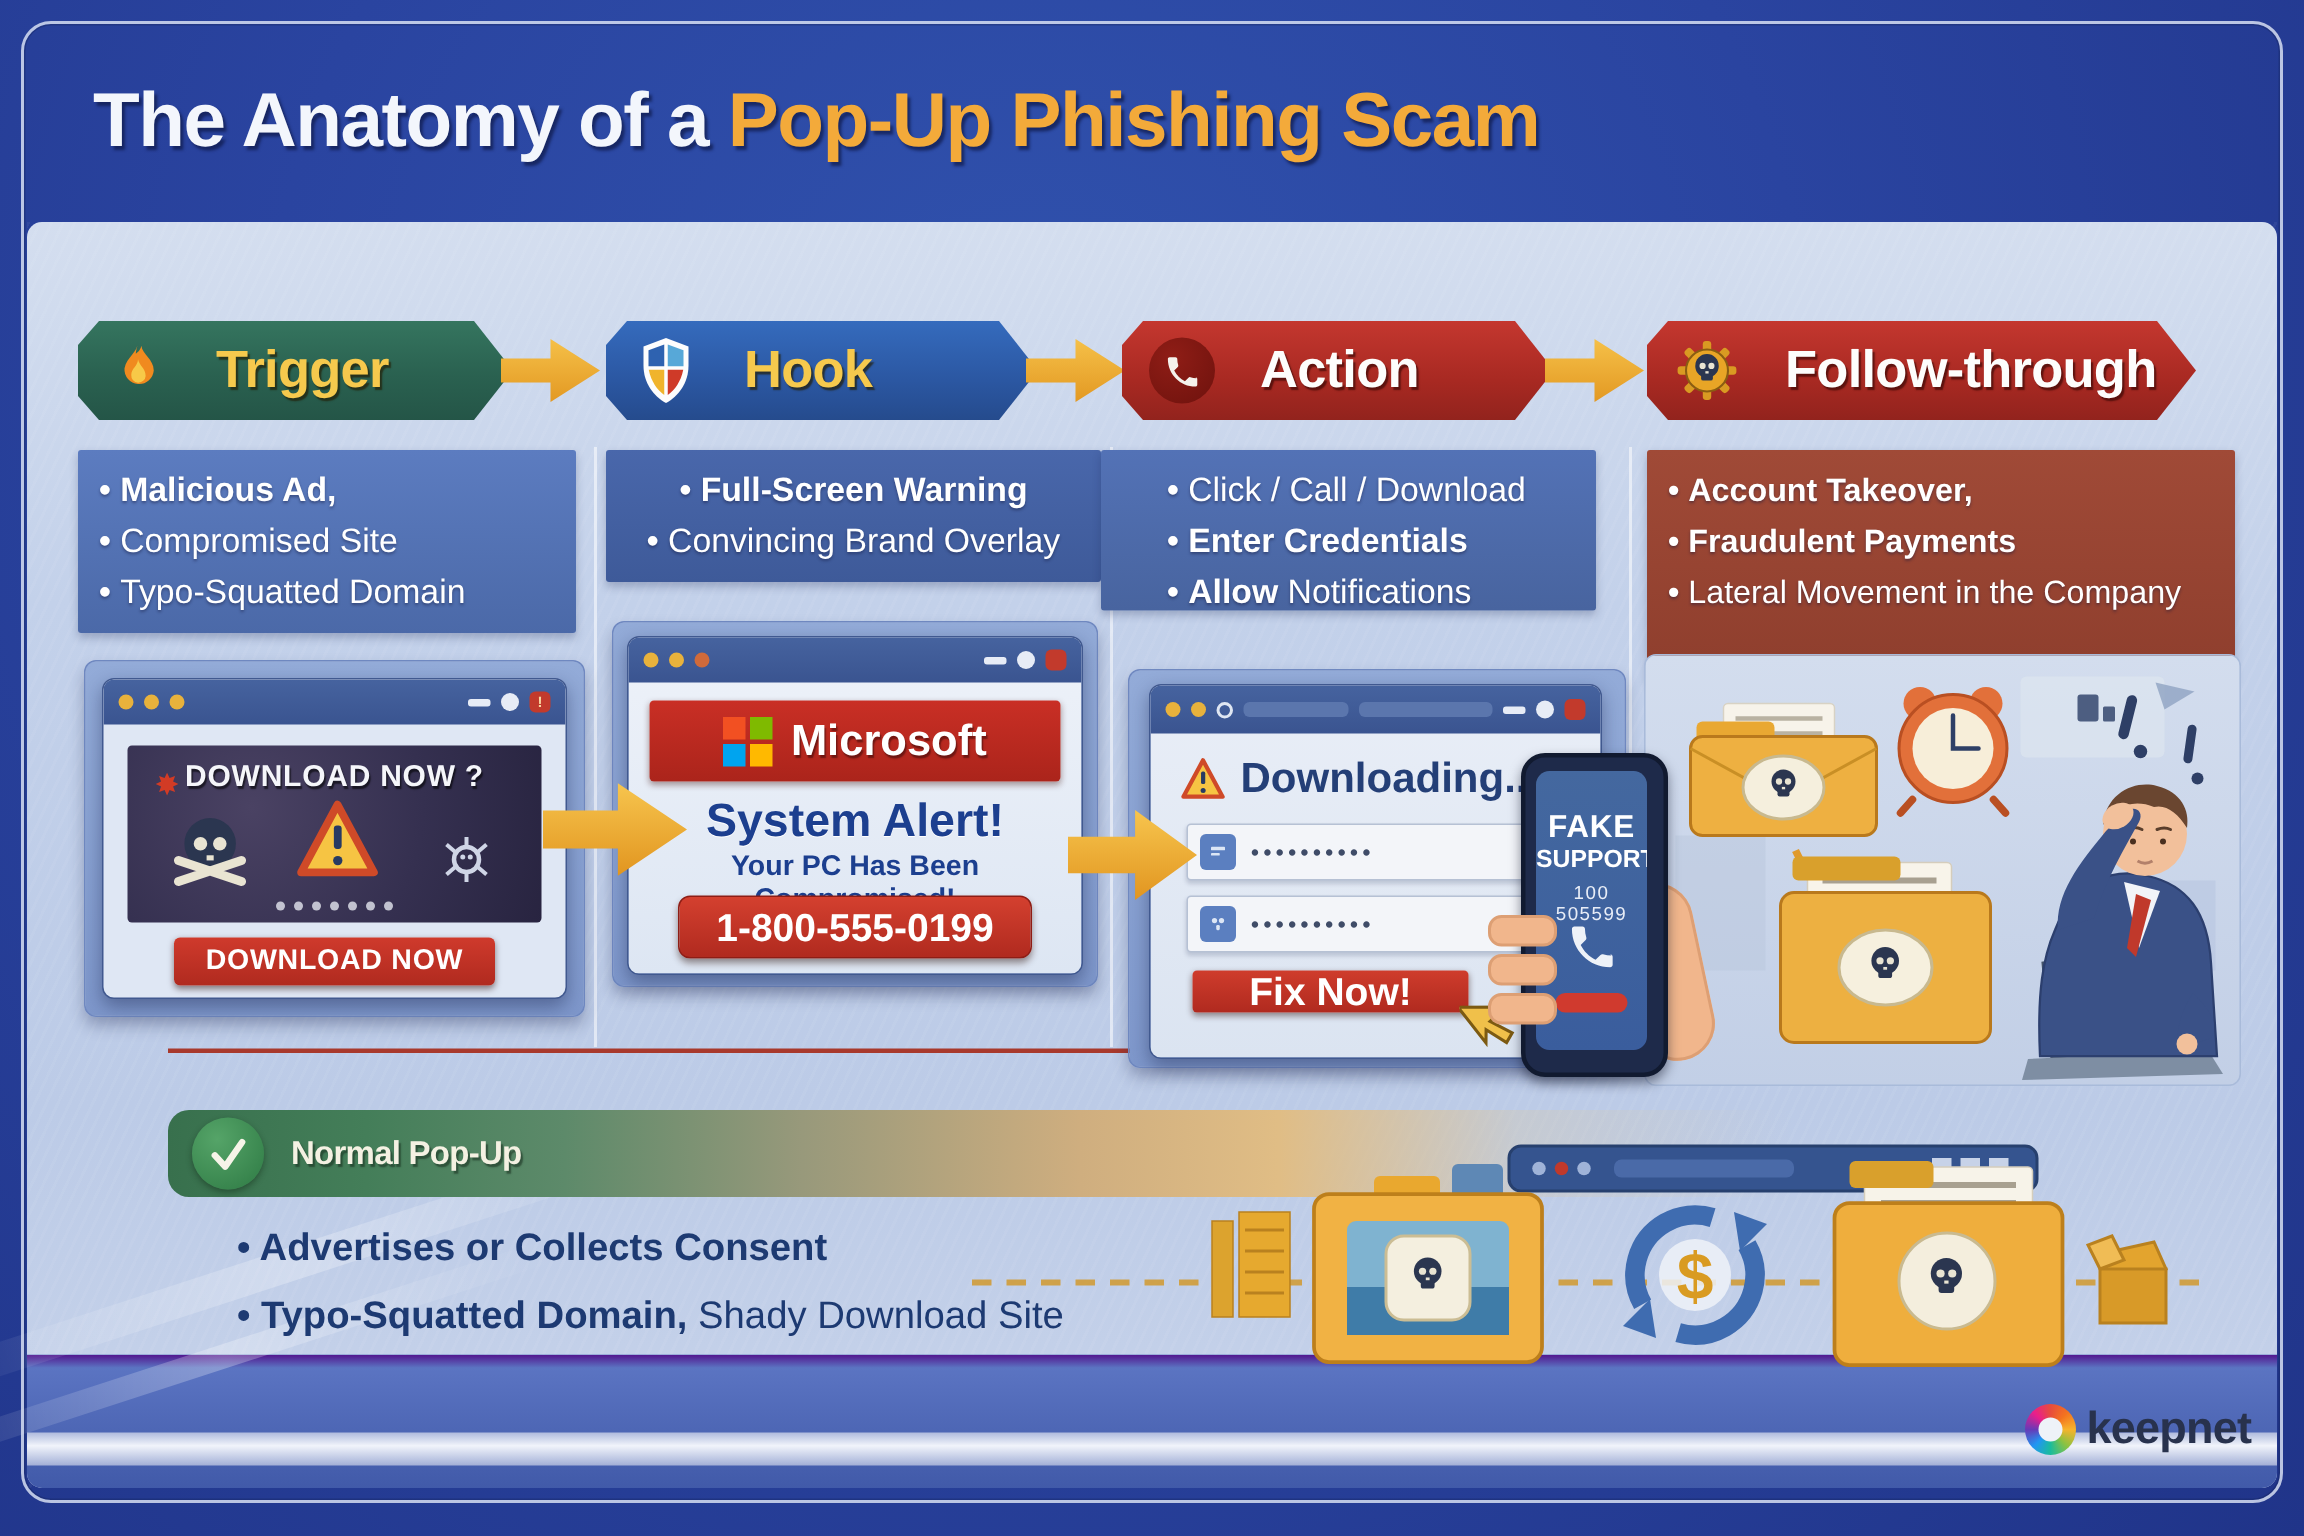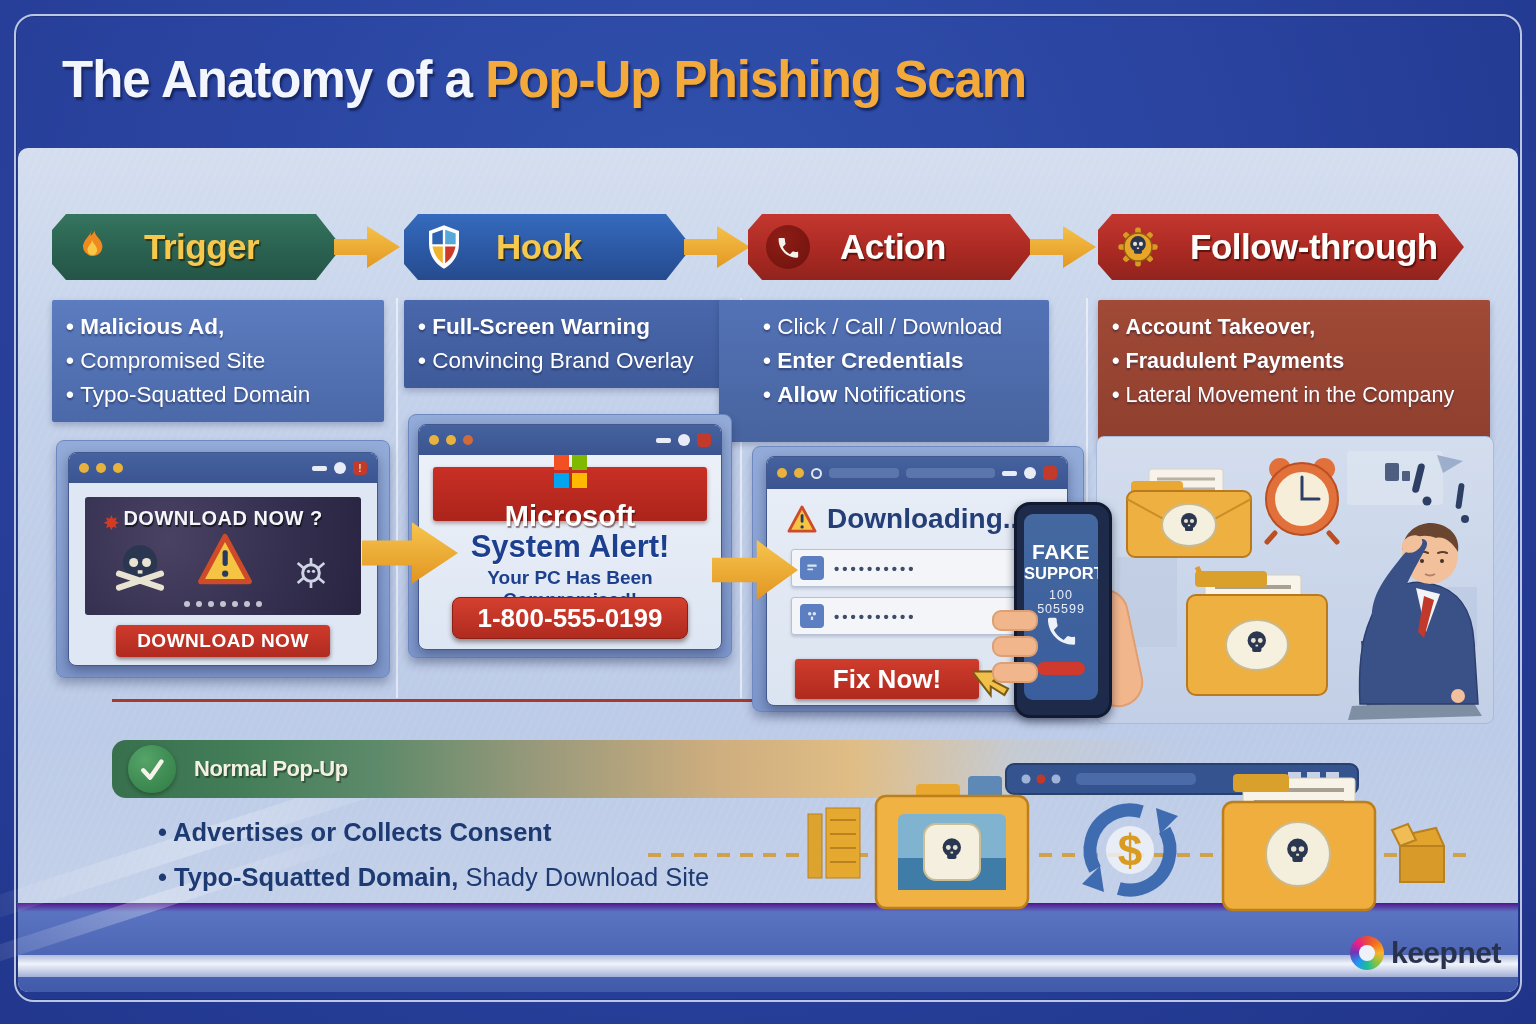--- a/index.html
+++ b/index.html
@@ -45,22 +45,22 @@
   
   .flow-arrow{top:222px;width:66px;height:50px;background:linear-gradient(180deg,#f7c44c,#e1951f);clip-path:polygon(0 34%,50% 34%,50% 8%,100% 50%,50% 92%,50% 66%,0 66%);z-index:5;filter:drop-shadow(2px 3px 1px rgba(40,30,5,.4));}
   #arrow-1{left:334px;} #arrow-2{left:684px;} #arrow-3{left:1030px;}
   .big-arrow{background:linear-gradient(180deg,#f8c851,#e0921d);clip-path:polygon(0 32%,52% 32%,52% 6%,100% 50%,52% 94%,52% 68%,0 68%);z-index:8;filter:drop-shadow(2px 4px 2px rgba(40,30,5,.45));}
   #arrow-m1{left:362px;top:518px;width:96px;height:70px;}
   #arrow-m2{left:712px;top:536px;width:86px;height:68px;}
 
   
   .bullet-panel{top:300px;box-sizing:border-box;padding:10px 14px;z-index:4;border-radius:2px;box-shadow:0 3px 6px rgba(25,35,80,.25);}
   #panel-trigger{left:52px;width:332px;height:122px;background:linear-gradient(180deg,#5c7cc0,#4b69a8);}
-  #panel-hook{left:404px;width:330px;height:88px;background:linear-gradient(180deg,#4967ab,#3e5a99);}
-  #panel-action{left:719px;width:330px;height:142px;background:linear-gradient(180deg,#5372b6,#48649f);padding-left:44px;}
+  #panel-hook{left:404px;width:330px;height:88px;background:linear-gradient(180deg,#4967ab,#3e5a99);text-align:center;}
+  #panel-action{left:734px;width:330px;height:107px;background:linear-gradient(180deg,#5372b6,#48649f);padding-left:44px;}
   #panel-follow{left:1098px;width:392px;height:154px;background:linear-gradient(180deg,#a04a37,#8e3e2d);}
   .bullet-line{color:#fff;font-size:22.5px;line-height:34px;text-shadow:0 1.5px 2px rgba(20,25,60,.45);white-space:nowrap;}
   .bullet-line:before{content:"• ";font-weight:700;}
   .bullet-line .bb{font-weight:800;}
   .bullet-line .br{font-weight:500;}
   #panel-follow .bullet-line{font-size:21.5px;}
 
   
   .backer{background:linear-gradient(180deg,#93abd8,#7e97cb);border:1px solid #6f88c0;border-radius:8px;z-index:6;box-shadow:0 6px 10px rgba(25,35,80,.3);}
   #backer-1{left:56px;top:440px;width:332px;height:236px;}
@@ -79,37 +79,37 @@
 
   #win-ad{left:68px;top:452px;width:308px;height:212px;background:#dfe7f4;}
   #ad-banner{left:16px;top:44px;width:276px;height:118px;background:radial-gradient(circle at 30% 35%,#4a4263 0%,#353050 55%,#282440 100%);border-radius:3px;overflow:hidden;}
   #ad-headline{width:100%;top:10px;text-align:center;color:#f5f6fa;font-size:20px;font-weight:800;letter-spacing:.5px;text-shadow:1px 2px 1px rgba(0,0,0,.6);}
   #ad-dots{width:100%;bottom:8px;display:flex;gap:6px;justify-content:center;}
   #ad-dots span{width:6px;height:6px;border-radius:50%;background:rgba(240,243,250,.75);display:block;}
   #ad-button{left:50%;transform:translateX(-50%);top:172px;width:214px;height:32px;background:linear-gradient(180deg,#cf3a2c,#b02a1f);border-radius:4px;color:#fff;font-size:19px;font-weight:800;display:flex;align-items:center;justify-content:center;letter-spacing:.5px;box-shadow:0 2px 4px rgba(40,10,5,.5);}
   .splat{left:18px;top:14px;color:#d23b25;font-size:20px;z-index:2;}
 
   #win-alert{left:418px;top:424px;width:302px;height:224px;background:linear-gradient(180deg,#eef2f9,#dde6f3);}
-  #ms-banner{left:14px;top:42px;width:274px;height:54px;background:linear-gradient(180deg,#c92f25,#ab241b);border-radius:3px;display:flex;align-items:center;justify-content:center;gap:12px;box-shadow:0 2px 4px rgba(60,10,5,.4);flex-direction:column;}
+  #ms-banner{left:14px;top:42px;width:274px;height:54px;background:linear-gradient(180deg,#c92f25,#ab241b);border-radius:3px;display:flex;align-items:center;justify-content:center;gap:12px;box-shadow:0 2px 4px rgba(60,10,5,.4);}
   .ms-logo{display:grid;grid-template-columns:15px 15px;grid-template-rows:15px 15px;gap:3px;}
   .ms-sq{width:15px;height:15px;}
   #ms-brand{color:#fff;font-size:29px;font-weight:700;text-shadow:1px 2px 1px rgba(40,5,5,.5);}
   #alert-title{width:100%;top:104px;text-align:center;color:#1c3f8f;font-size:31px;font-weight:800;text-shadow:0 1px 0 #fff;}
   #alert-msg{width:100%;top:142px;text-align:center;color:#1c3f8f;font-size:19px;font-weight:800;}
   #alert-phone-btn{left:50%;transform:translateX(-50%);top:172px;width:234px;height:40px;background:linear-gradient(180deg,#d4402f,#b02a1f);border:1px solid #8e1d15;border-radius:8px;color:#fff;font-size:26px;font-weight:700;display:flex;align-items:center;justify-content:center;box-shadow:0 3px 5px rgba(40,10,5,.45);}
 
   #win-down{left:766px;top:456px;width:300px;height:248px;background:linear-gradient(180deg,#e9eef7,#dbe4f1);}
   #win-down .titlebar{height:32px;}
   #down-title-row{left:20px;top:46px;display:flex;align-items:center;gap:10px;}
   #down-title{color:#243f77;font-size:28px;font-weight:800;}
   .cred-row{left:24px;width:234px;height:38px;background:#f3f5f9;border:1.5px solid #b6c1d4;border-radius:3px;display:flex;align-items:center;gap:10px;padding:0 8px;box-sizing:border-box;box-shadow:0 2px 3px rgba(30,40,80,.18);}
   #cred-1{top:92px;} #cred-2{top:140px;}
   .cred-icon{width:24px;height:24px;border-radius:4px;background:#5b7fc0;flex:0 0 auto;display:flex;align-items:center;justify-content:center;}
   .cred-dots{color:#3f4c68;font-size:15px;font-weight:800;letter-spacing:3px;}
-  #fix-btn{left:28px;top:190px;width:184px;height:40px;background:linear-gradient(180deg,#cf3c2c,#b02a1f);border-radius:3px;color:#fff;font-size:26px;font-weight:800;display:flex;align-items:center;justify-content:center;box-shadow:0 2px 4px rgba(40,10,5,.45);margin-top:12px;}
+  #fix-btn{left:28px;top:190px;width:184px;height:28px;background:linear-gradient(180deg,#cf3c2c,#b02a1f);border-radius:3px;color:#fff;font-size:26px;font-weight:800;display:flex;align-items:center;justify-content:center;box-shadow:0 2px 4px rgba(40,10,5,.45);}
   #cursor-icon{left:206px;top:200px;z-index:9;}
 
   
   #phone-group{left:1000px;top:498px;width:120px;height:222px;z-index:10;}
   #palm{left:86px;top:90px;width:50px;height:120px;background:#f1b68c;border-radius:26px;transform:rotate(-12deg);box-shadow:inset 0 0 0 2px #dd9f74;}
   .finger{left:-8px;width:42px;height:17px;background:#f1b68c;border:2px solid #dd9f74;border-radius:9px;z-index:12;}
   #f1{top:112px;} #f2{top:138px;} #f3{top:164px;}
   #phone-body{left:14px;top:4px;width:92px;height:210px;background:#1e2a4a;border:3px solid #111a30;border-radius:16px;z-index:11;box-shadow:0 4px 8px rgba(15,20,40,.5);}
   #phone-screen{left:7px;top:9px;width:74px;height:186px;background:linear-gradient(180deg,#44689f,#3a5d9d);border-radius:9px;overflow:hidden;text-align:center;}
   #phone-l1{width:100%;top:26px;color:#fff;font-size:21px;font-weight:800;letter-spacing:.5px;}

